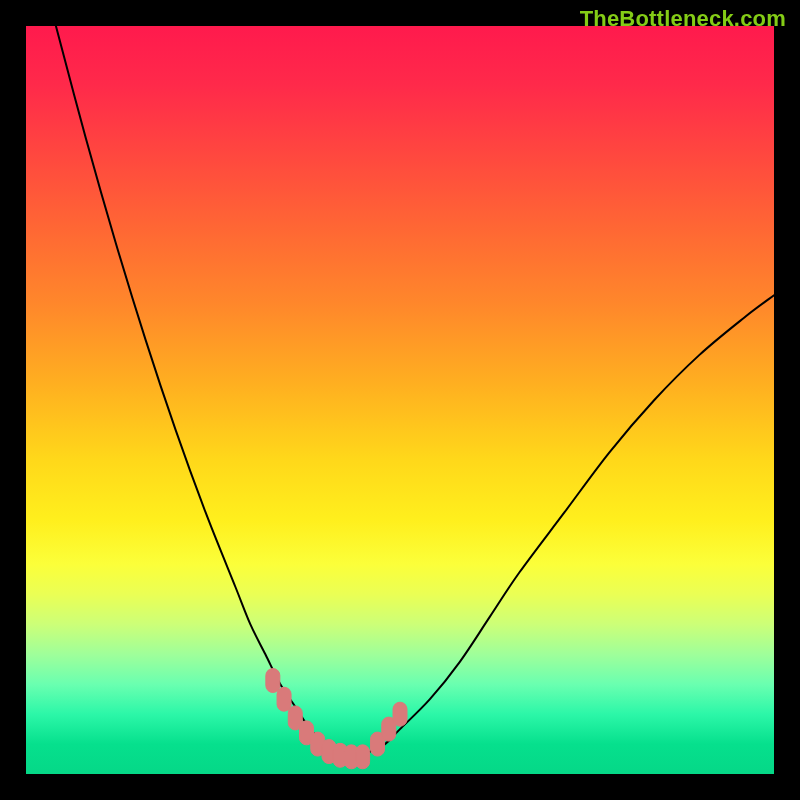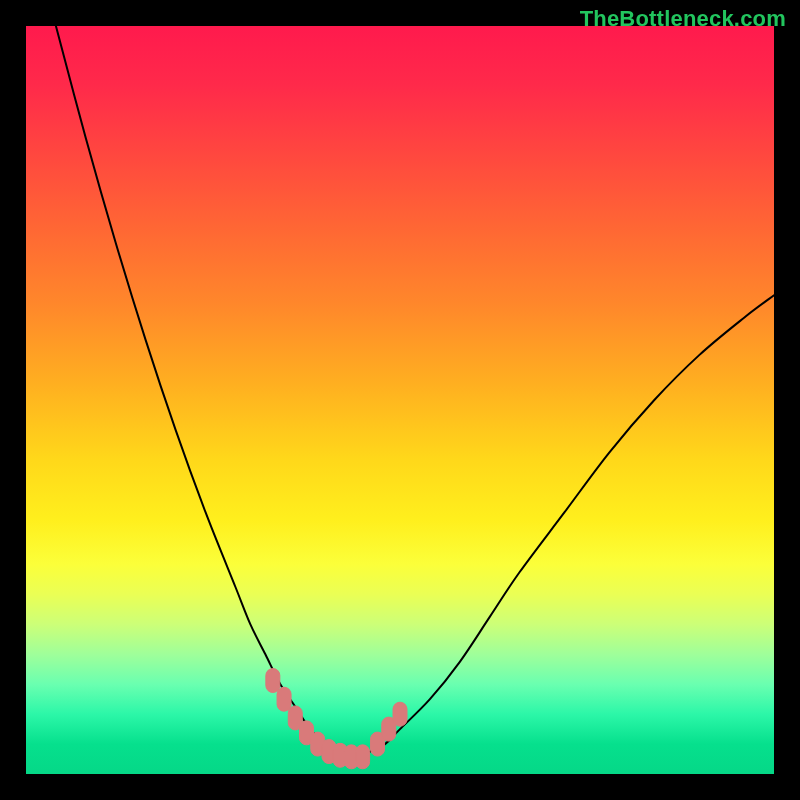--- a/index.html
+++ b/index.html
@@ -39,21 +39,21 @@
       #6affb0 88%,
       #2cf7a8 92%,
       #06e08d 96%,
       #05d887 100%
     );
   }
   .watermark {
     position: absolute;
     top: 6px;
     right: 14px;
-    color: #22c55e;
+    color: #84cc16;
     font-size: 22px;
     font-weight: 600;
     letter-spacing: 0.2px;
     user-select: none;
   }
   svg.curves {
     position: absolute;
     inset: 0;
     width: 100%;
     height: 100%;

